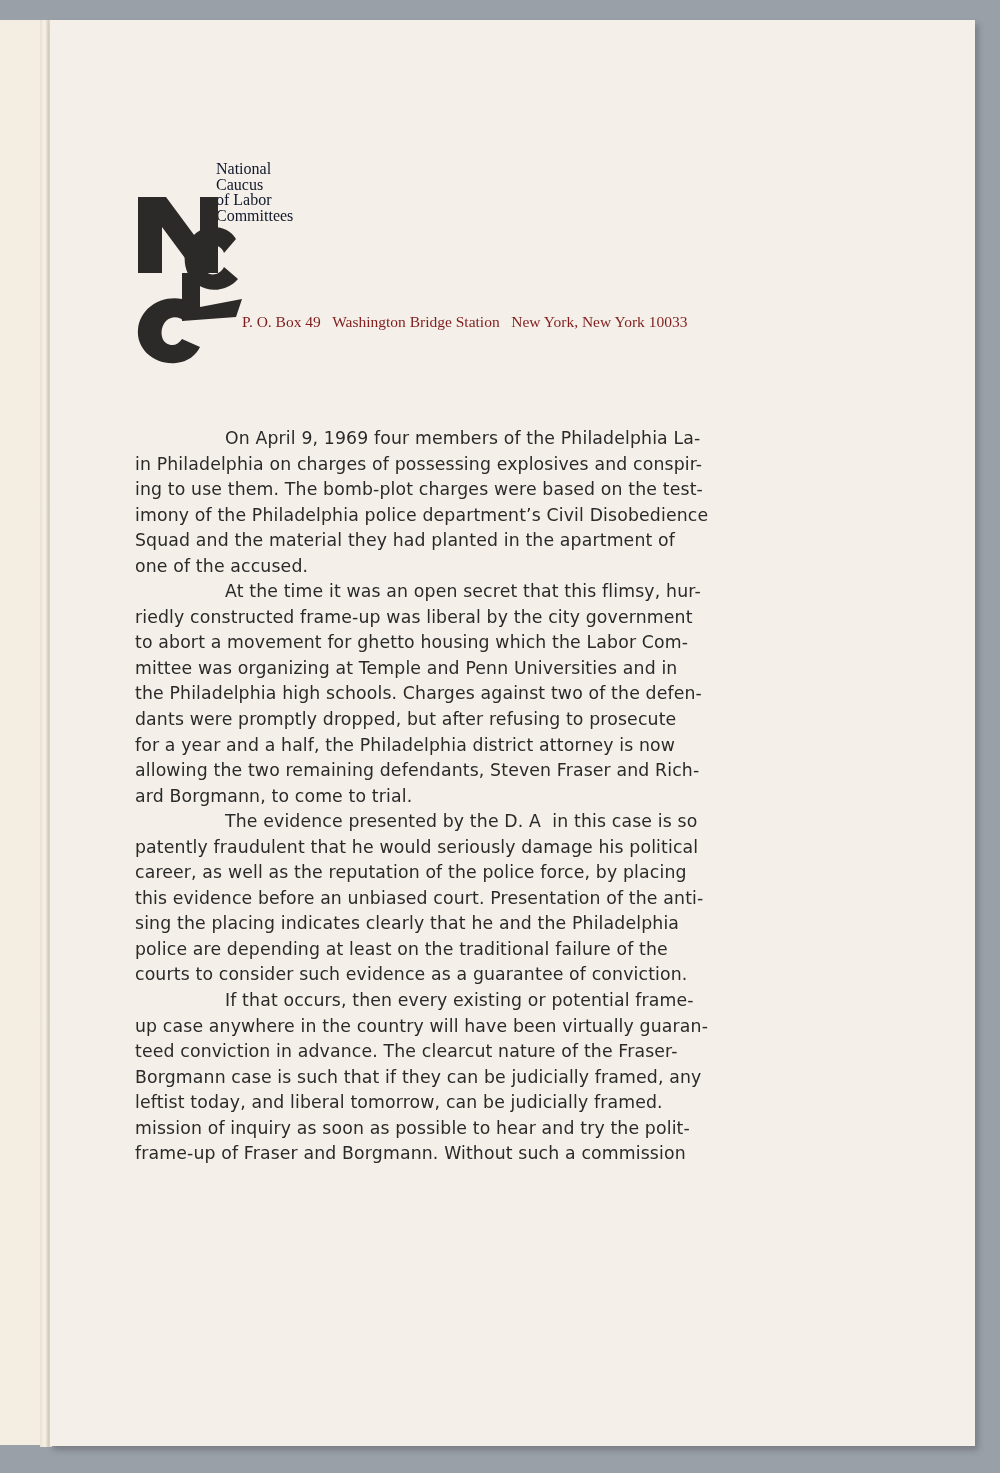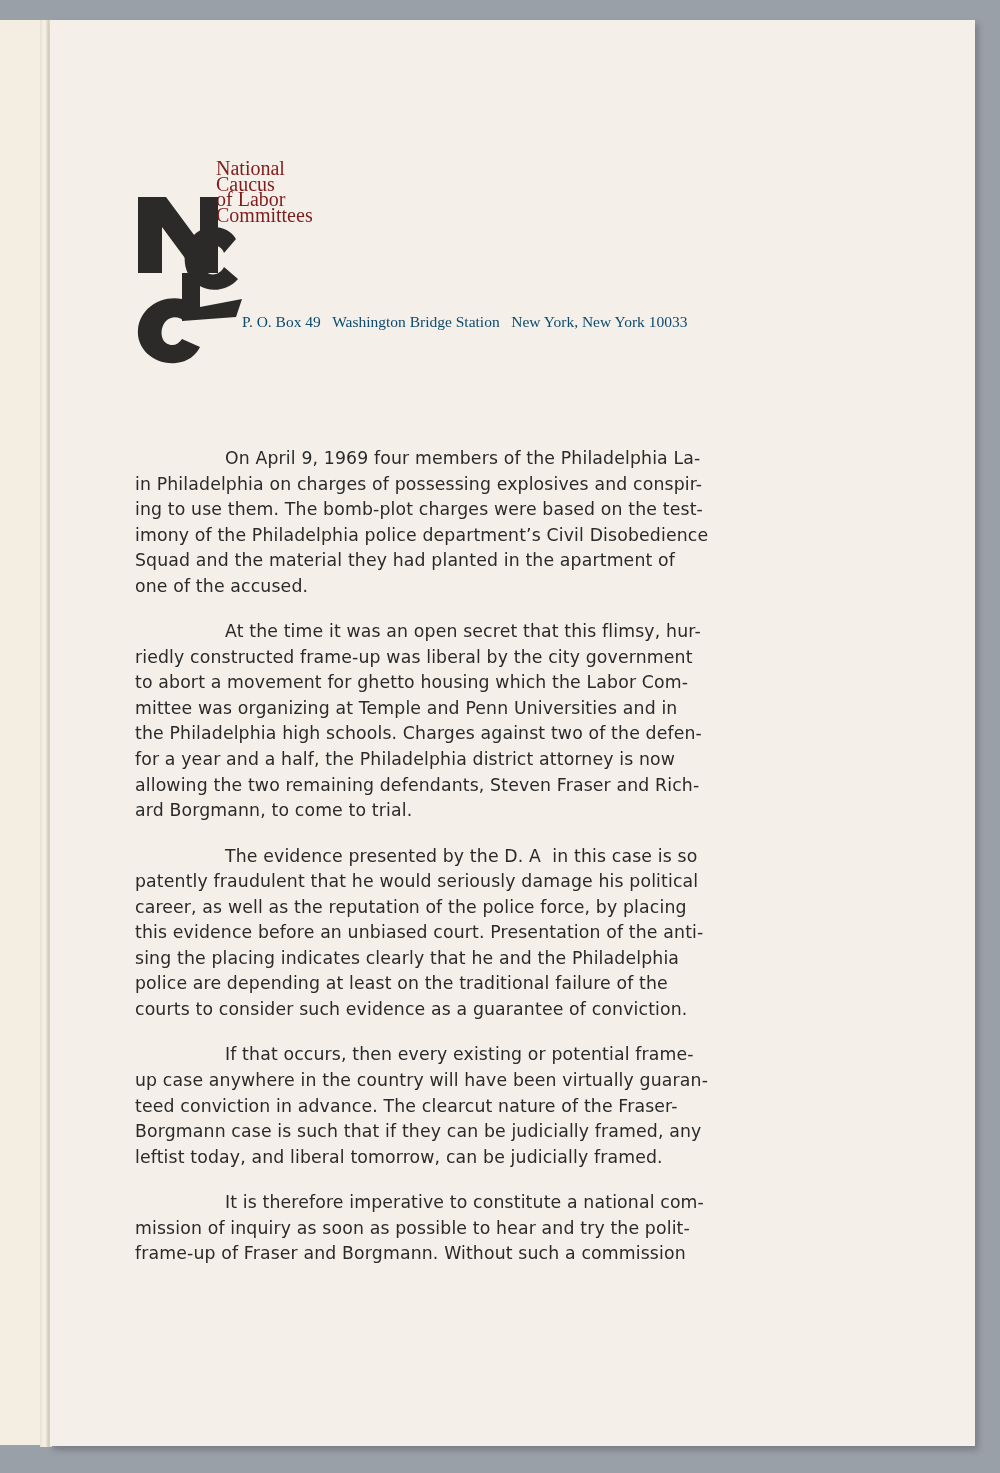--- a/index.html
+++ b/index.html
@@ -19,35 +19,35 @@
   .page {
     position: absolute; left: 50px; top: 20px; width: 925px; height: 1426px;
     background: #f4efe8;
     box-shadow: 3px 4px 6px rgba(60,60,70,0.35);
   }
   .logo {
     position: absolute; left: 136px; top: 195px; width: 110px; height: 170px;
   }
   .org-name {
     position: absolute; left: 216px; top: 161px;
-    font-family: "Liberation Serif", serif; font-size: 20px; line-height: 15.5px;
-    color: #7f1d1d;
+    font-family: "Liberation Serif", serif; font-size: 16px; line-height: 15.5px;
+    color: #0f172a;
   }
   .address {
     position: absolute; left: 242px; top: 313px;
-    font-family: "Liberation Serif", serif; font-size: 15.5px; color: #0c4a6e;
+    font-family: "Liberation Serif", serif; font-size: 15.5px; color: #7f1d1d;
     white-space: pre;
   }
   .body-text {
     position: absolute; left: 135px; top: 426px; width: 720px;
     font-family: "DejaVu Sans", sans-serif; font-size: 17.3px; line-height: 25.55px;
     color: #2a2a2a; letter-spacing: 0.15px;
   }
   .line { white-space: pre; display: block; }
-  .indent { padding-left: 90px; margin-top: 20px; }
+  .indent { padding-left: 90px; }
 </style>
 </head>
 <body>
 
 <div class="left-page"></div>
 <div class="fold"></div>
 <div class="page"></div>
 
 <div class="org-name">
   <div>National</div>
@@ -76,31 +76,31 @@
   <span class="line">in Philadelphia on charges of possessing explosives and conspir-</span>
   <span class="line">ing to use them. The bomb-plot charges were based on the test-</span>
   <span class="line">imony of the Philadelphia police department’s Civil Disobedience</span>
   <span class="line">Squad and the material they had planted in the apartment of</span>
   <span class="line">one of the accused.</span>
   <span class="line indent">At the time it was an open secret that this flimsy, hur-</span>
   <span class="line">riedly constructed frame-up was liberal by the city government</span>
   <span class="line">to abort a movement for ghetto housing which the Labor Com-</span>
   <span class="line">mittee was organizing at Temple and Penn Universities and in</span>
   <span class="line">the Philadelphia high schools. Charges against two of the defen-</span>
+  <span class="line">dants were promptly dropped, but after refusing to prosecute</span>
   <span class="line">for a year and a half, the Philadelphia district attorney is now</span>
   <span class="line">allowing the two remaining defendants, Steven Fraser and Rich-</span>
   <span class="line">ard Borgmann, to come to trial.</span>
   <span class="line indent">The evidence presented by the D. A  in this case is so</span>
   <span class="line">patently fraudulent that he would seriously damage his political</span>
   <span class="line">career, as well as the reputation of the police force, by placing</span>
   <span class="line">this evidence before an unbiased court. Presentation of the anti-</span>
   <span class="line">sing the placing indicates clearly that he and the Philadelphia</span>
   <span class="line">police are depending at least on the traditional failure of the</span>
   <span class="line">courts to consider such evidence as a guarantee of conviction.</span>
   <span class="line indent">If that occurs, then every existing or potential frame-</span>
   <span class="line">up case anywhere in the country will have been virtually guaran-</span>
   <span class="line">teed conviction in advance. The clearcut nature of the Fraser-</span>
   <span class="line">Borgmann case is such that if they can be judicially framed, any</span>
   <span class="line">leftist today, and liberal tomorrow, can be judicially framed.</span>
-  <span class="line indent">It is therefore imperative to constitute a national com-</span>
   <span class="line">mission of inquiry as soon as possible to hear and try the polit-</span>
   <span class="line">frame-up of Fraser and Borgmann. Without such a commission</span>
 </div>
 
 </body></html>

